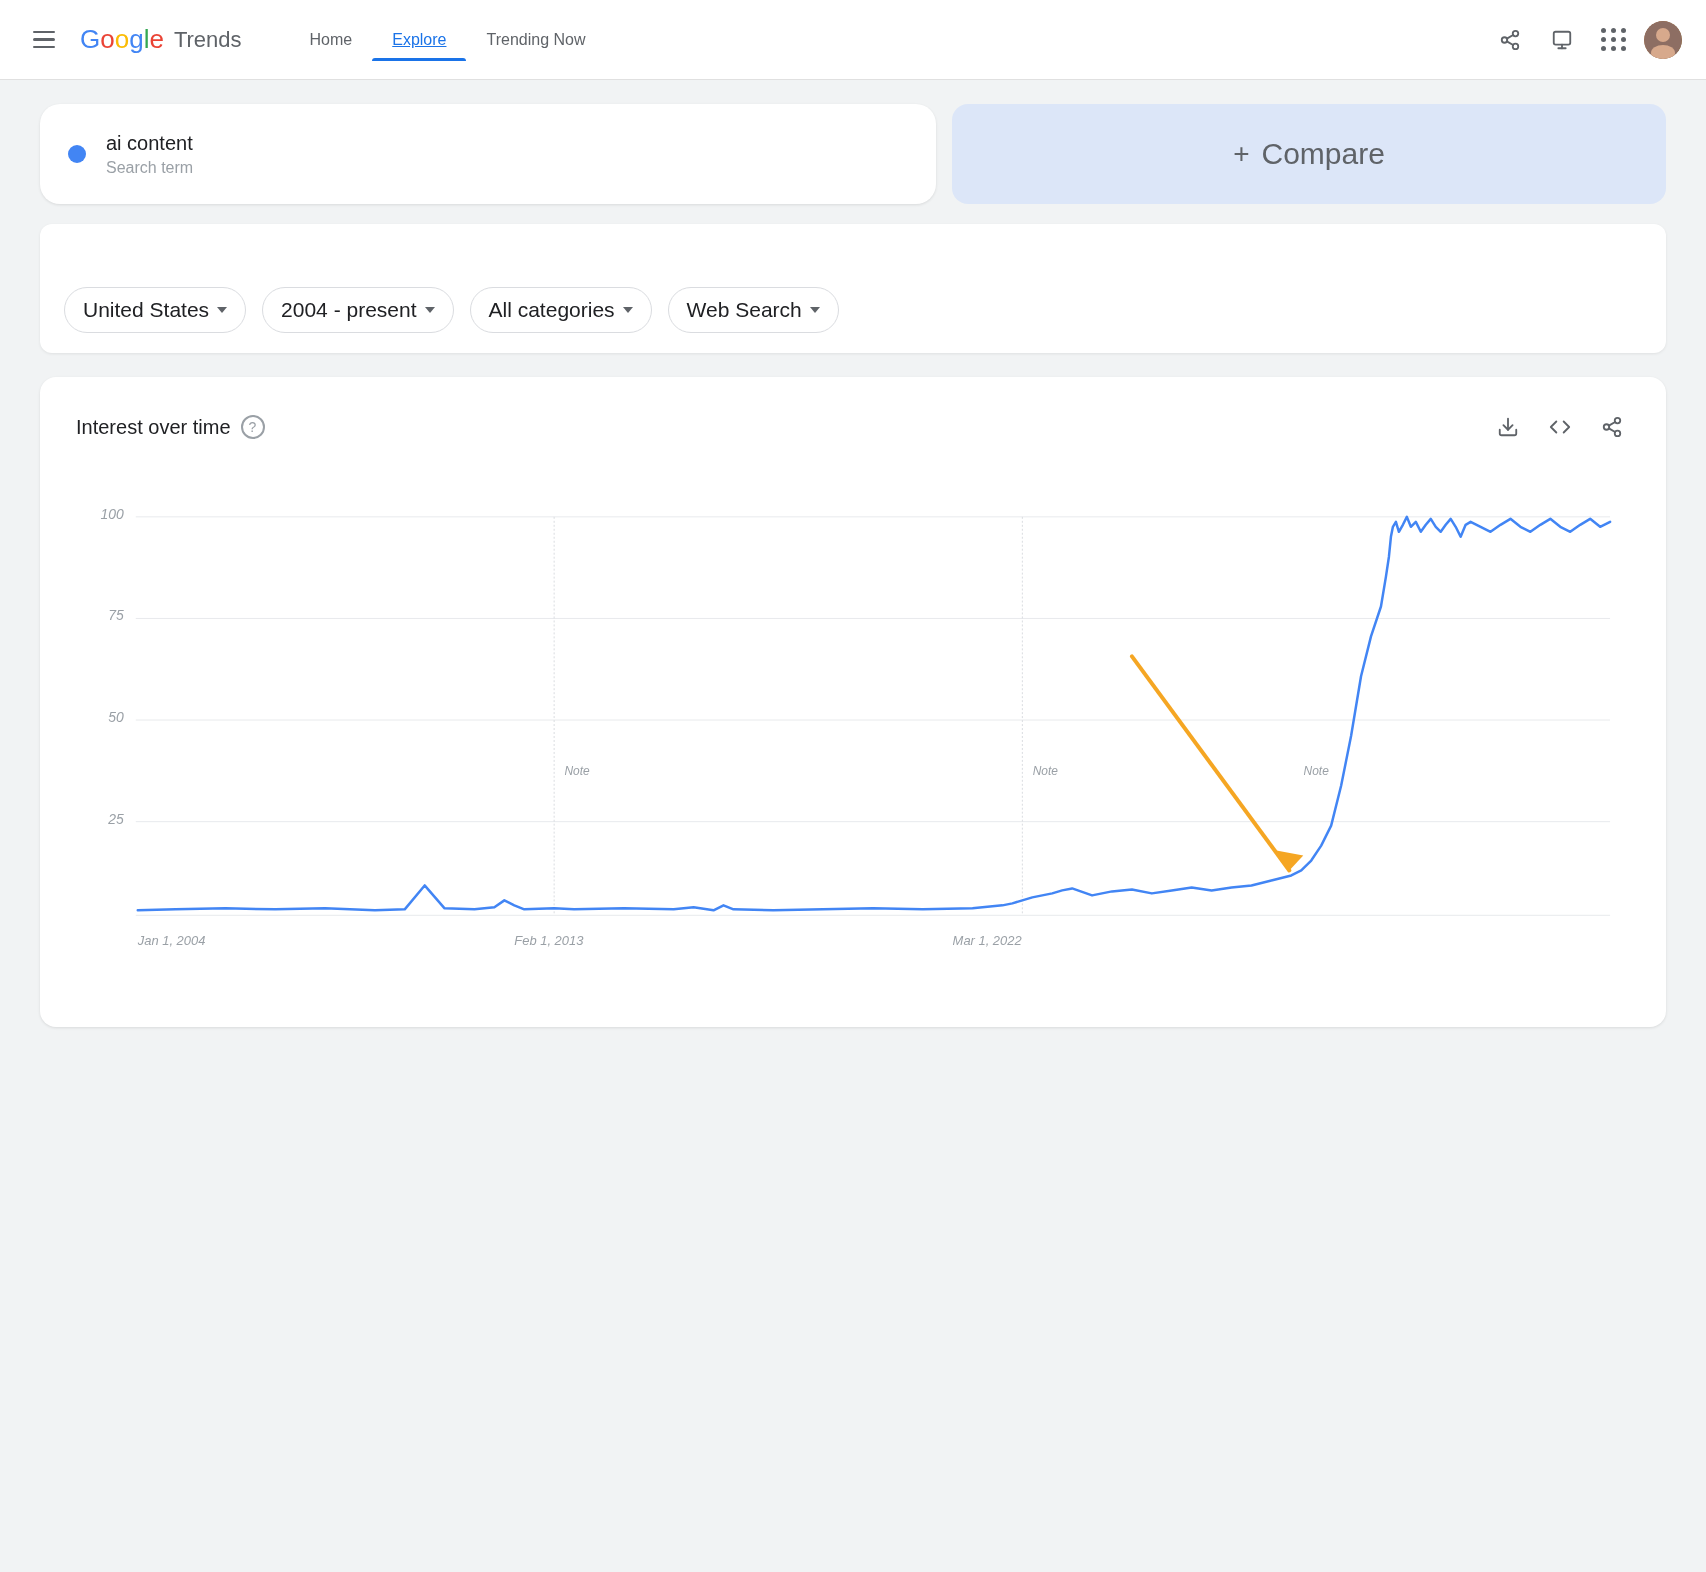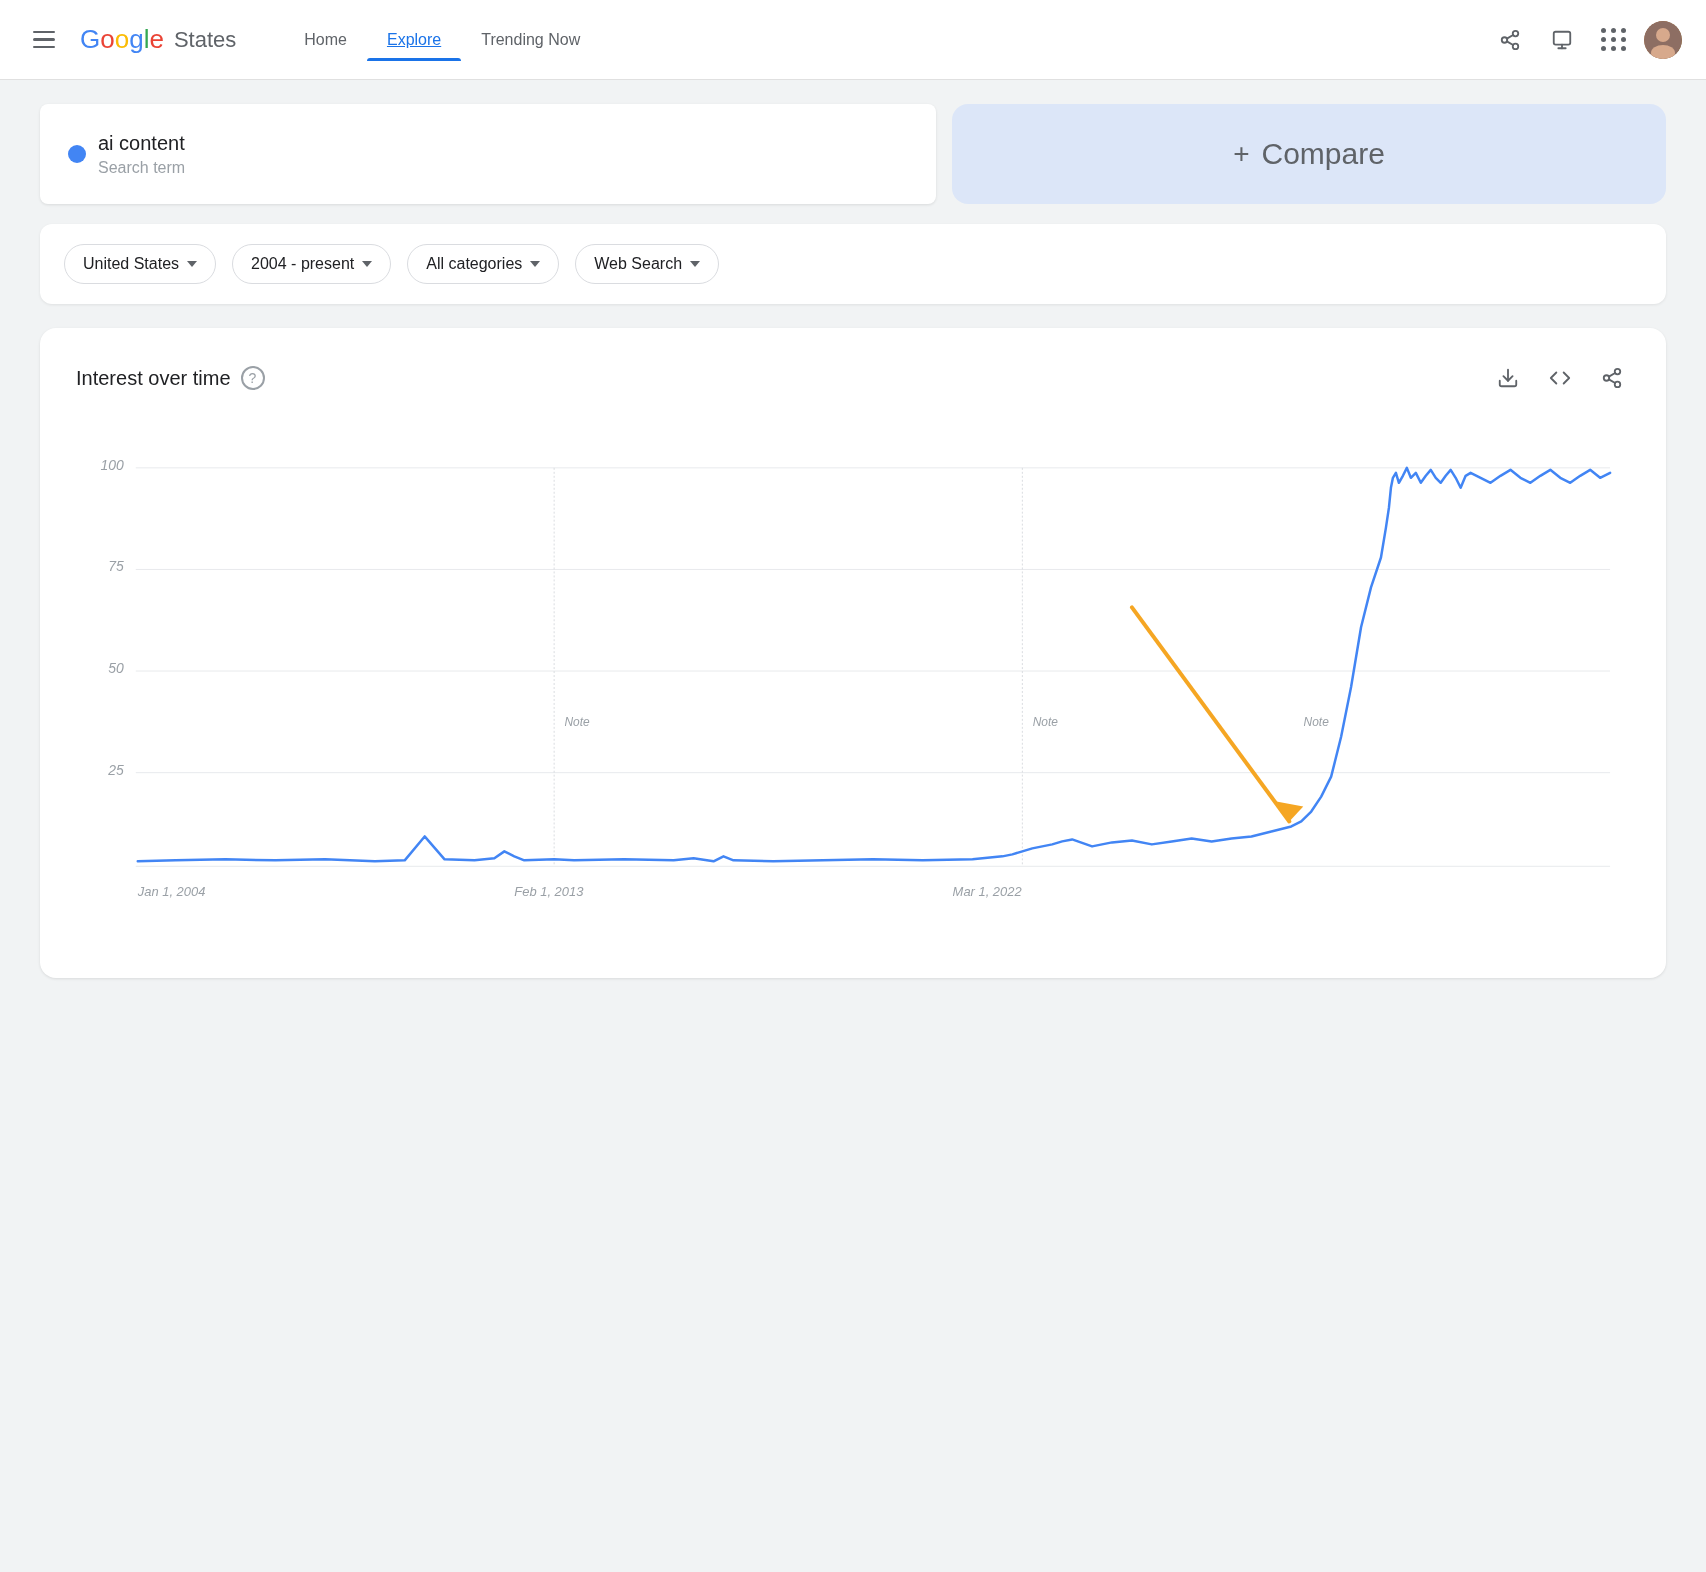--- a/index.html
+++ b/index.html
@@ -149,26 +149,26 @@
     }
 
     
     .search-row {
       display: flex;
       gap: 16px;
       margin-bottom: 20px;
     }
     .search-box {
       background: white;
-      border-radius: 8px;
+      border-radius: 20px;
       padding: 24px 28px;
       flex: 1;
       display: flex;
       align-items: center;
-      gap: 12px;
+      gap: 20px;
       box-shadow: 0 1px 3px rgba(0,0,0,0.1);
       min-height: 100px;
     }
     .search-dot {
       width: 18px;
       height: 18px;
       border-radius: 50%;
       background: #4285f4;
       flex-shrink: 0;
     }
@@ -220,24 +220,25 @@
       box-shadow: 0 1px 3px rgba(0,0,0,0.08);
     }
     .filter-btn {
       display: flex;
       align-items: center;
       gap: 8px;
       padding: 10px 18px;
       border: 1.5px solid #dadce0;
       border-radius: 24px;
       cursor: pointer;
-      font-size: 16px;
+      font-size: 21px;
       color: #202124;
       background: white;
       white-space: nowrap;
+      margin-top: 43px;
     }
     .chevron-icon {
       width: 0;
       height: 0;
       border-left: 5px solid transparent;
       border-right: 5px solid transparent;
       border-top: 6px solid #5f6368;
     }
 
     
@@ -309,21 +310,21 @@
   <div class="header-left">
     <div class="hamburger">
       <span></span>
         <span></span>
         <span></span>
     </div>
     <a class="logo" href="#">
       <span class="logo-google">
         <span class="g-blue">G</span><span class="g-red">o</span><span class="g-yellow">o</span><span class="g-blue">g</span><span class="g-green">l</span><span class="g-red">e</span>
       </span>
-      <span class="logo-trends">States</span>
+      <span class="logo-trends">Trends</span>
     </a>
   </div>
 
   <nav class="header-nav">
     <a class="nav-item" href="#">Home</a>
     <a class="nav-item active" href="#">Explore</a>
     <a class="nav-item" href="#">Trending Now</a>
   </nav>
 
   <div class="header-right">

